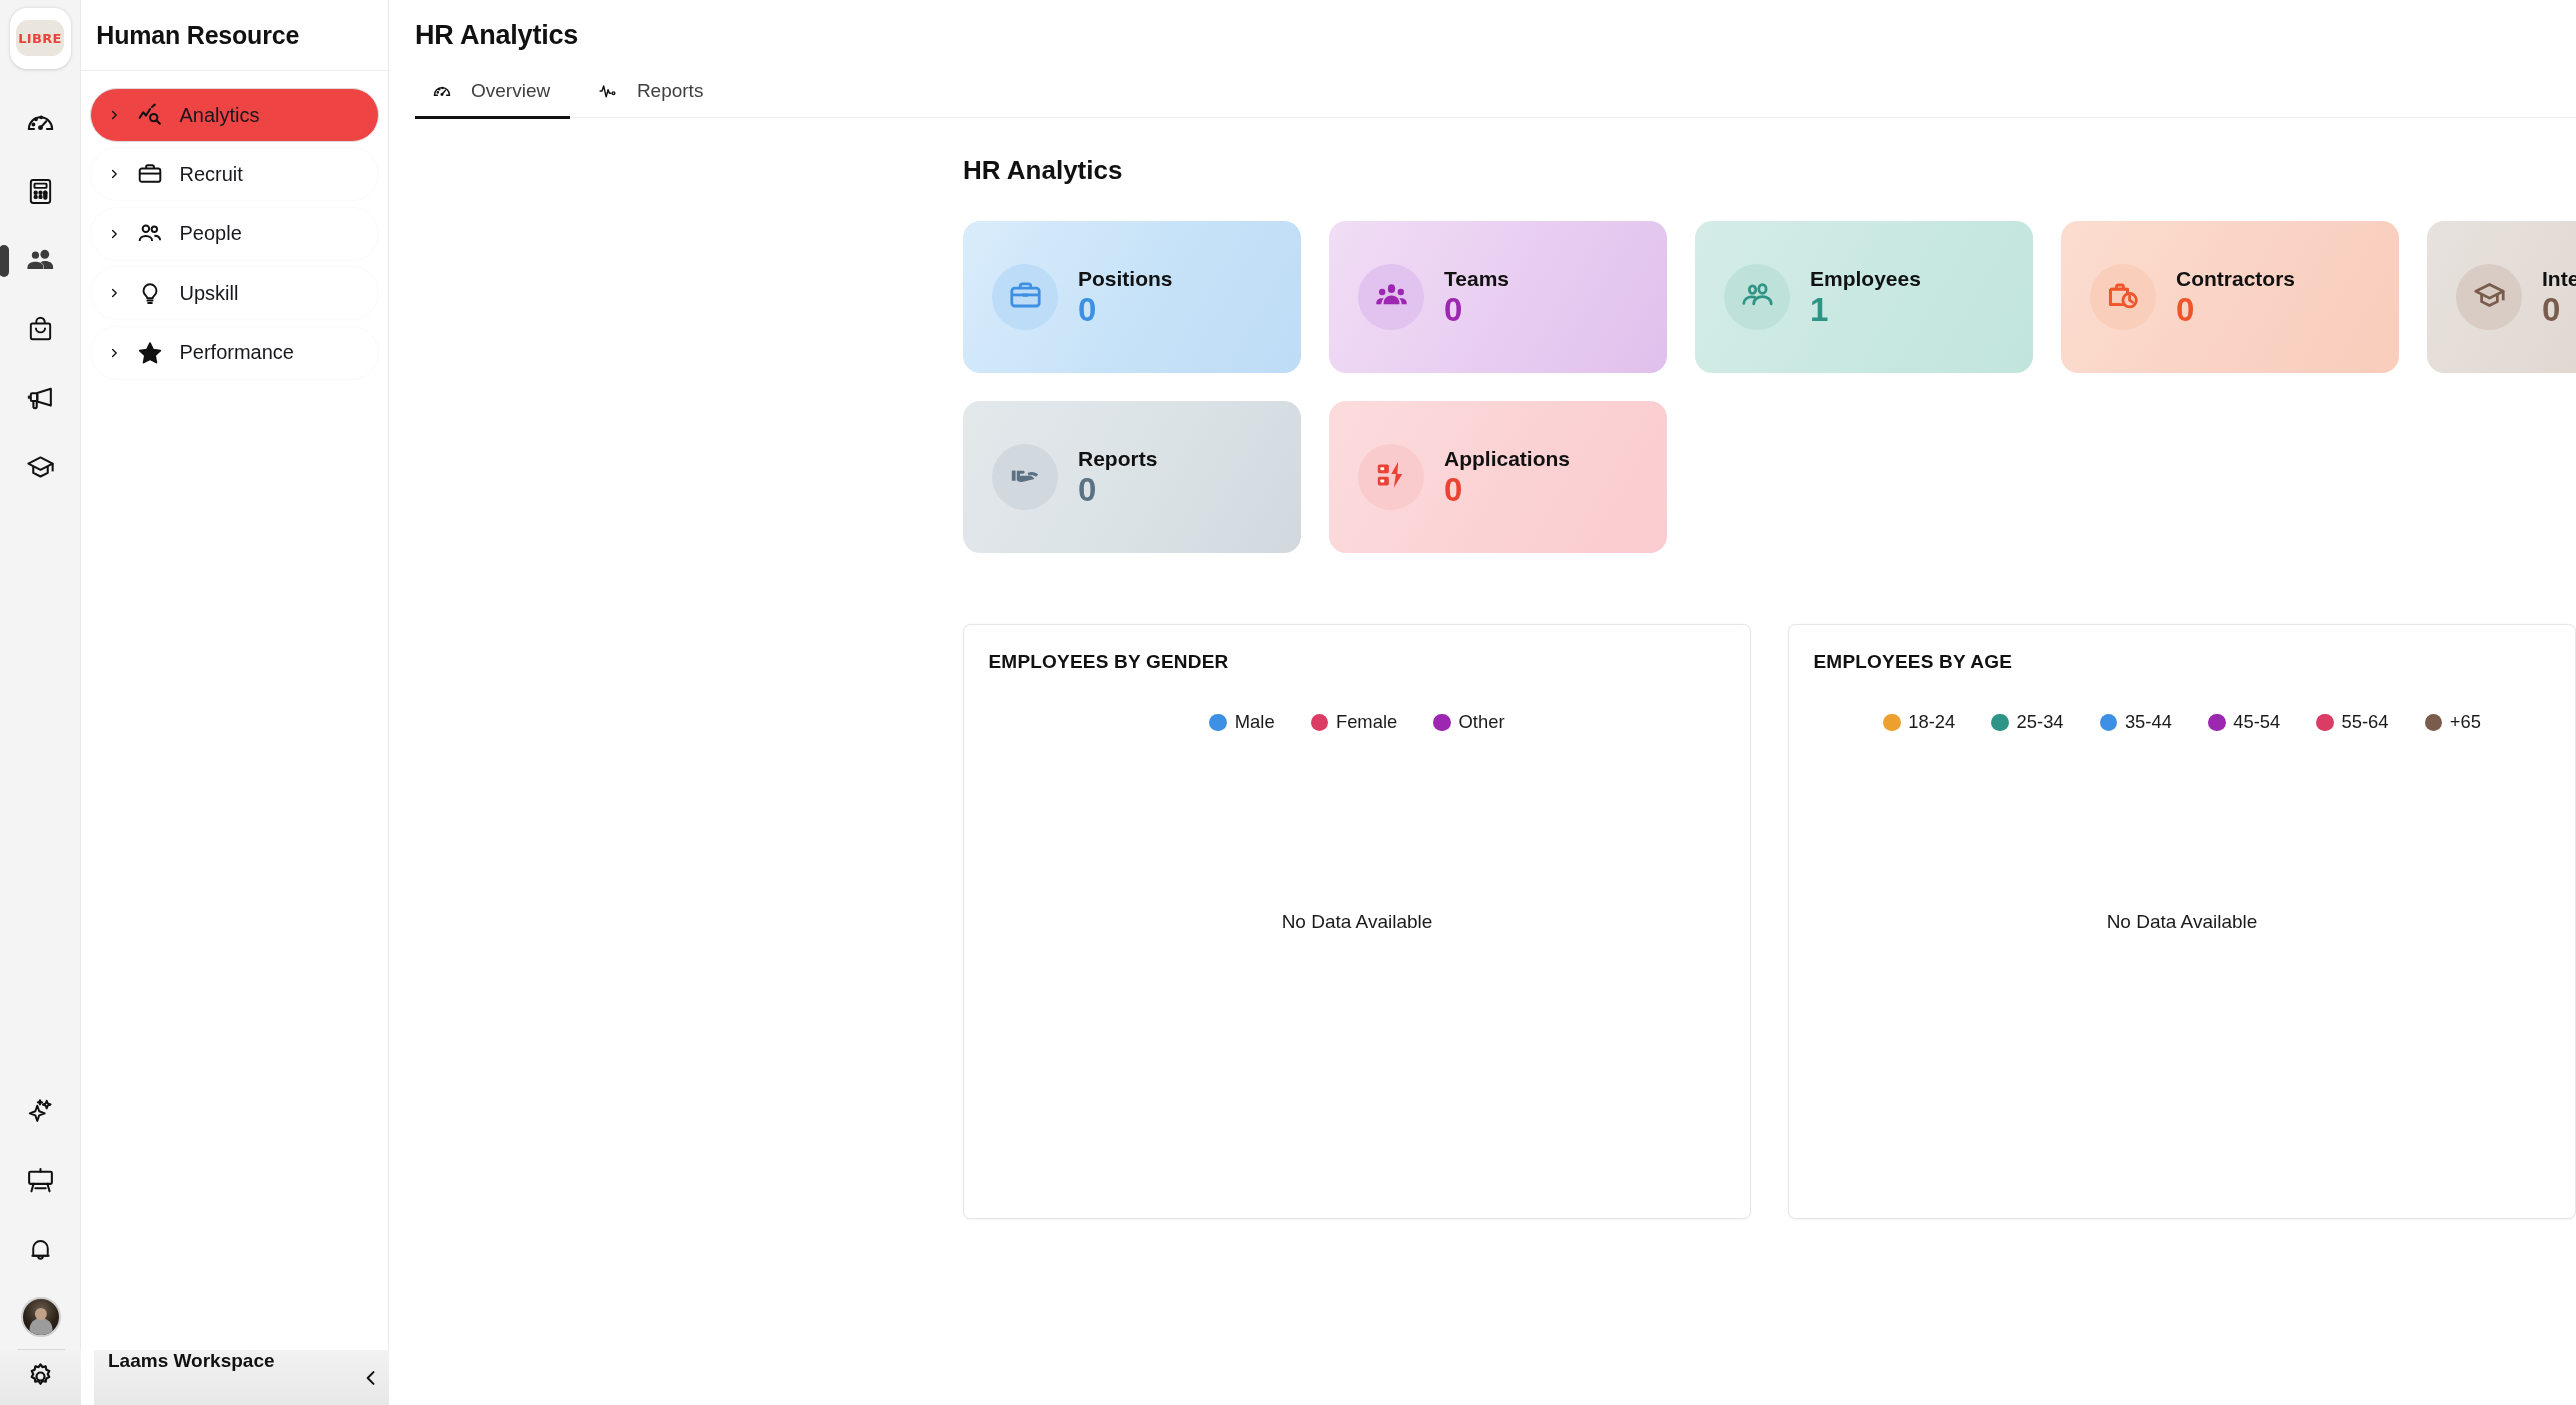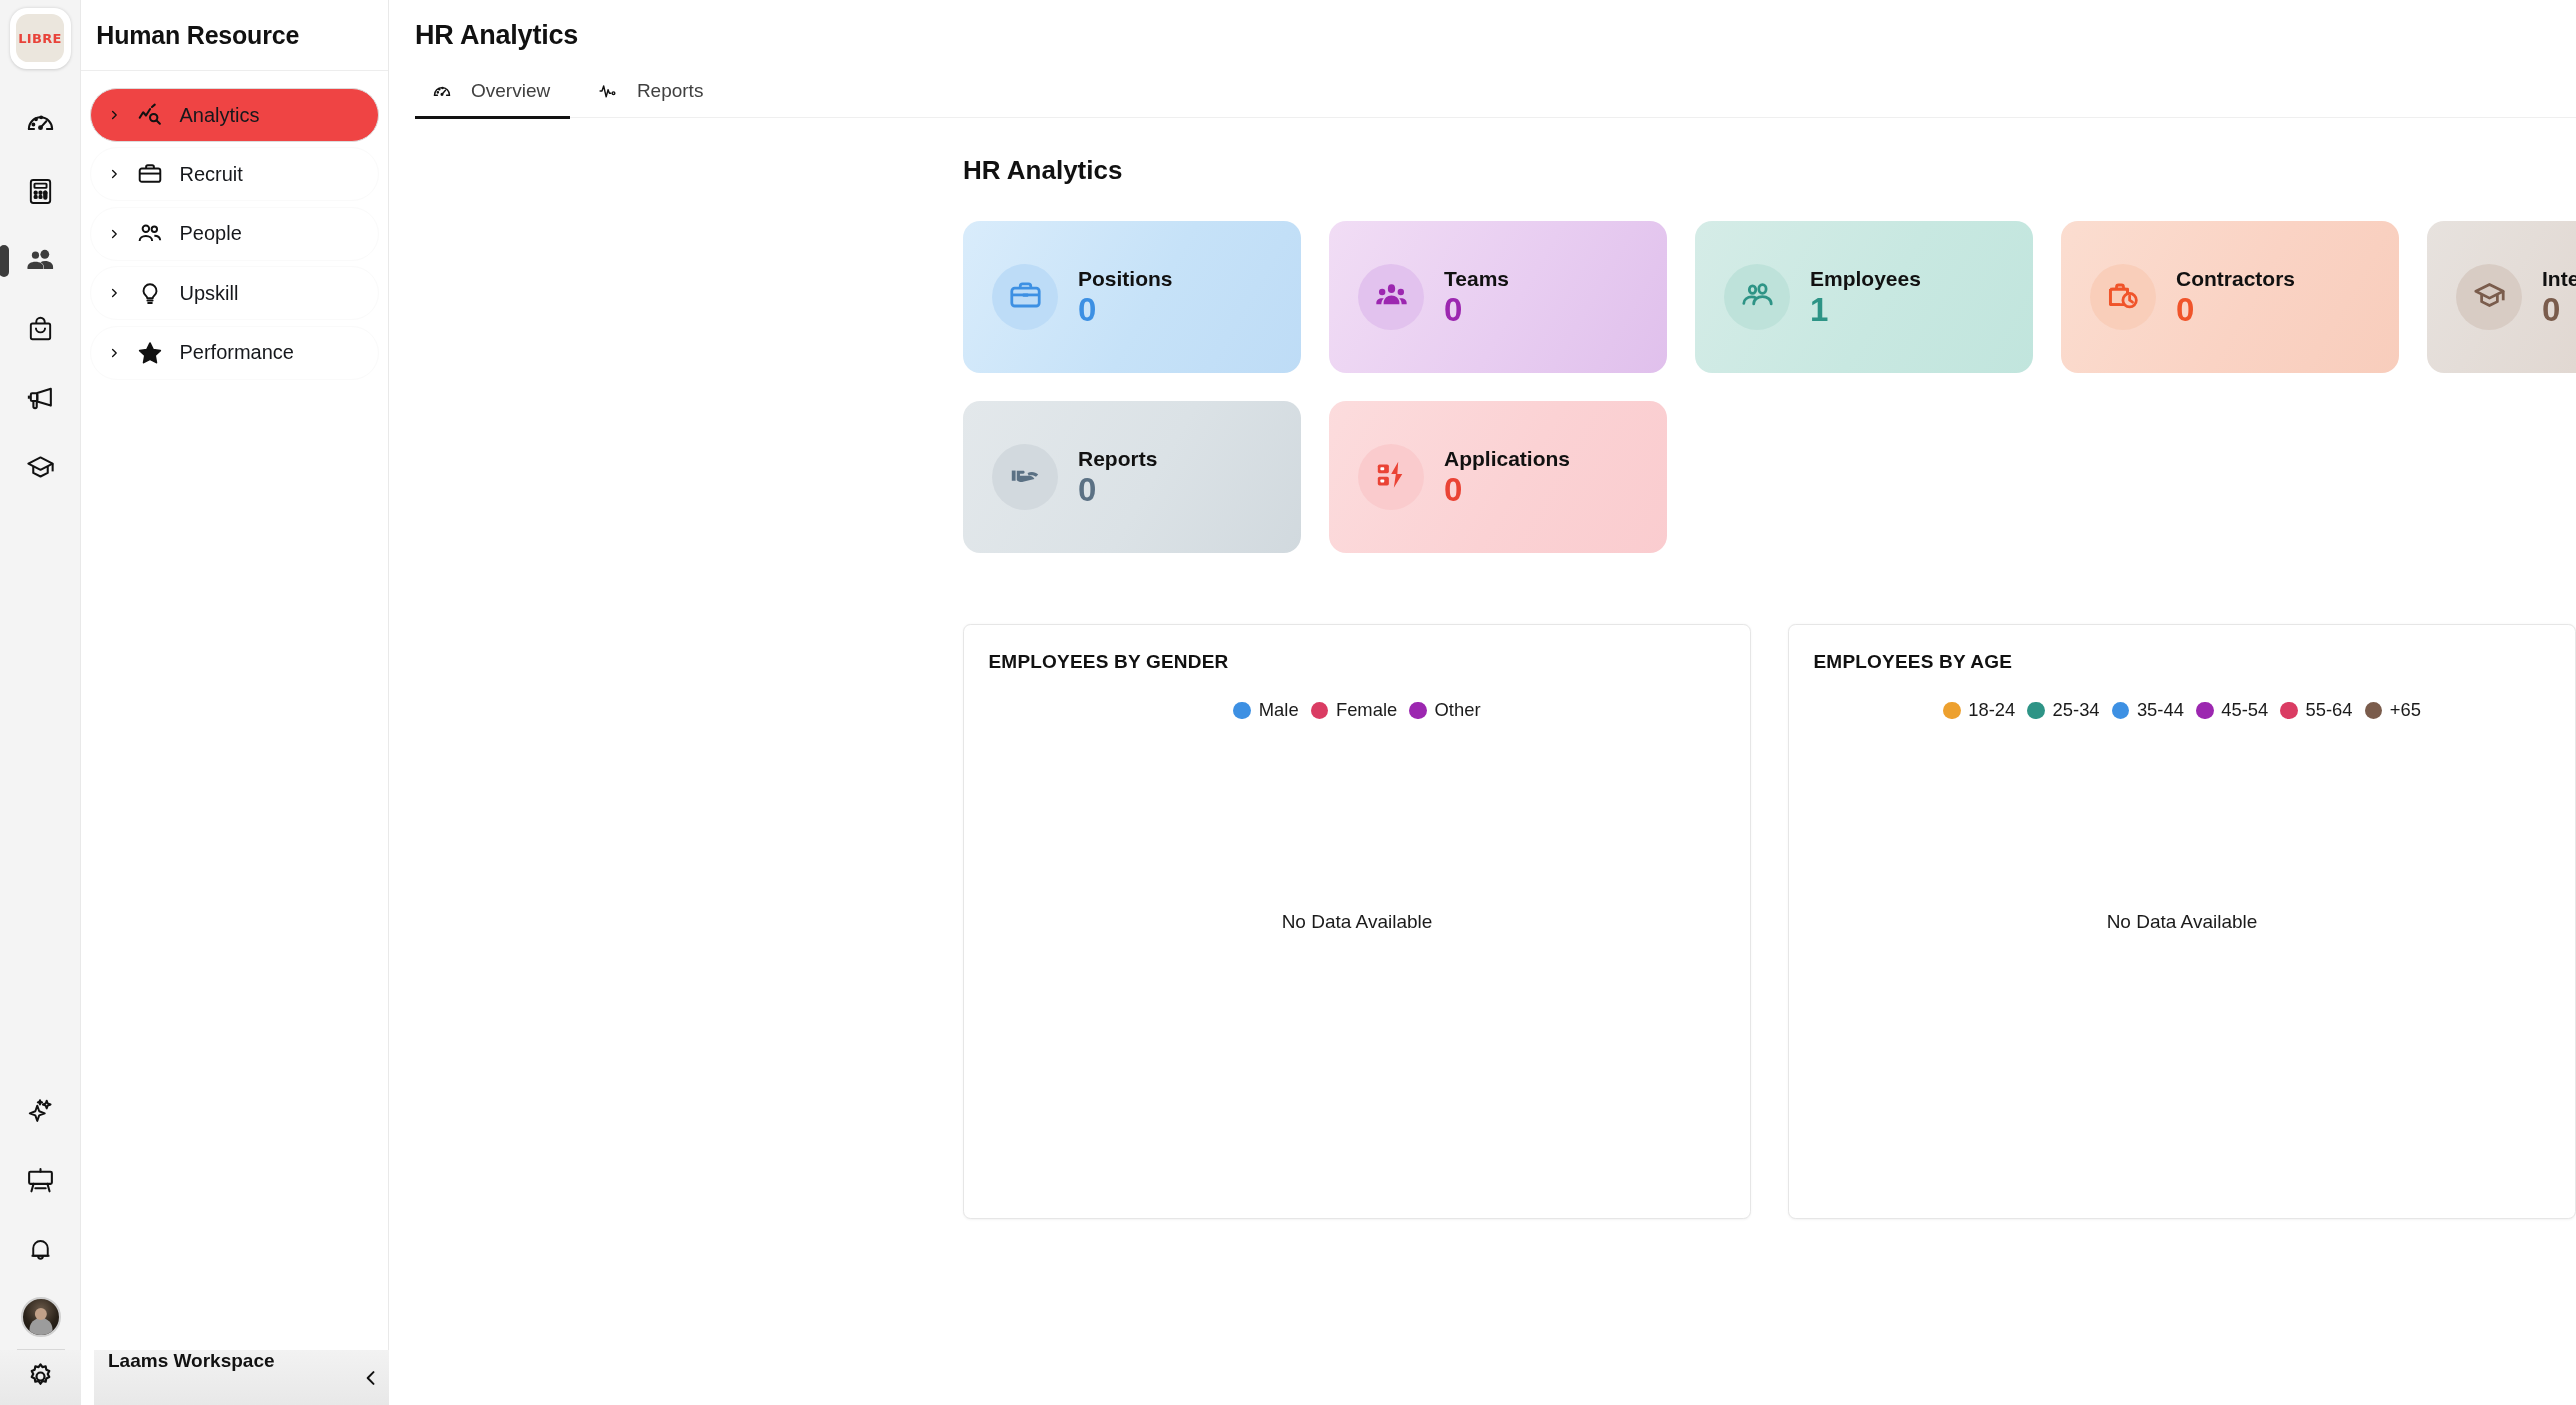--- a/index.html
+++ b/index.html
@@ -19,21 +19,21 @@
     display: flex; flex-direction: column; align-items: center;
     position: relative; flex: none;
   }
   .logo-tile {
     width: 61px; height: 61px; margin-top: 7.7px;
     border-radius: 17px; background: #ffffff;
     box-shadow: 0 0.8px 3.1px rgba(0,0,0,.16);
     display: flex; align-items: center; justify-content: center;
   }
   .logo-inner {
-    width: 48px; height: 48px; border-radius: 12.3px;
+    width: 48px; height: 36px; border-radius: 12.3px;
     background: #ebe6dd;
     display: flex; align-items: center; justify-content: center;
   }
   .logo-text {
     font-size: 13px; font-weight: 700; color: #e8433a;
     letter-spacing: 0.3px; font-family: "DejaVu Sans", sans-serif;
   }
   .rail-icons { margin-top: 32px; display: flex; flex-direction: column; gap: 26px; align-items: center; }
   .rail-btn {
     width: 43px; height: 43px; display: flex; align-items: center; justify-content: center;
@@ -144,22 +144,22 @@
     width: 813px; height: 595px; background: #fff;
     border: 0.8px solid #e6e6e6; border-radius: 7.7px;
     box-shadow: 0 0.8px 2.3px rgba(0,0,0,.05);
     padding: 26px 0 0 0; position: relative;
   }
   .chart-title {
     font-size: 19px; font-weight: 700; color: #111;
     letter-spacing: 0.2px; padding-left: 24.5px;
   }
   .legend {
-    margin-top: 26px; display: flex; justify-content: center;
-    align-items: center; gap: 12px; flex-wrap: wrap;
+    margin-top: 38px; display: flex; justify-content: center;
+    align-items: center; gap: 36px; flex-wrap: wrap;
   }
   .legend-item { display: flex; align-items: center; gap: 7.7px; cursor: pointer; }
   .legend-dot { width: 17.6px; height: 17.6px; border-radius: 50%; flex: none; }
   .legend-label { font-size: 18.4px; color: #1b1b1b; }
   .chart-empty {
     position: absolute; left: 0; right: 0; top: 0; bottom: 0;
     display: flex; align-items: center; justify-content: center;
     font-size: 19px; color: #1b1b1b; pointer-events: none;
   }
 </style>

